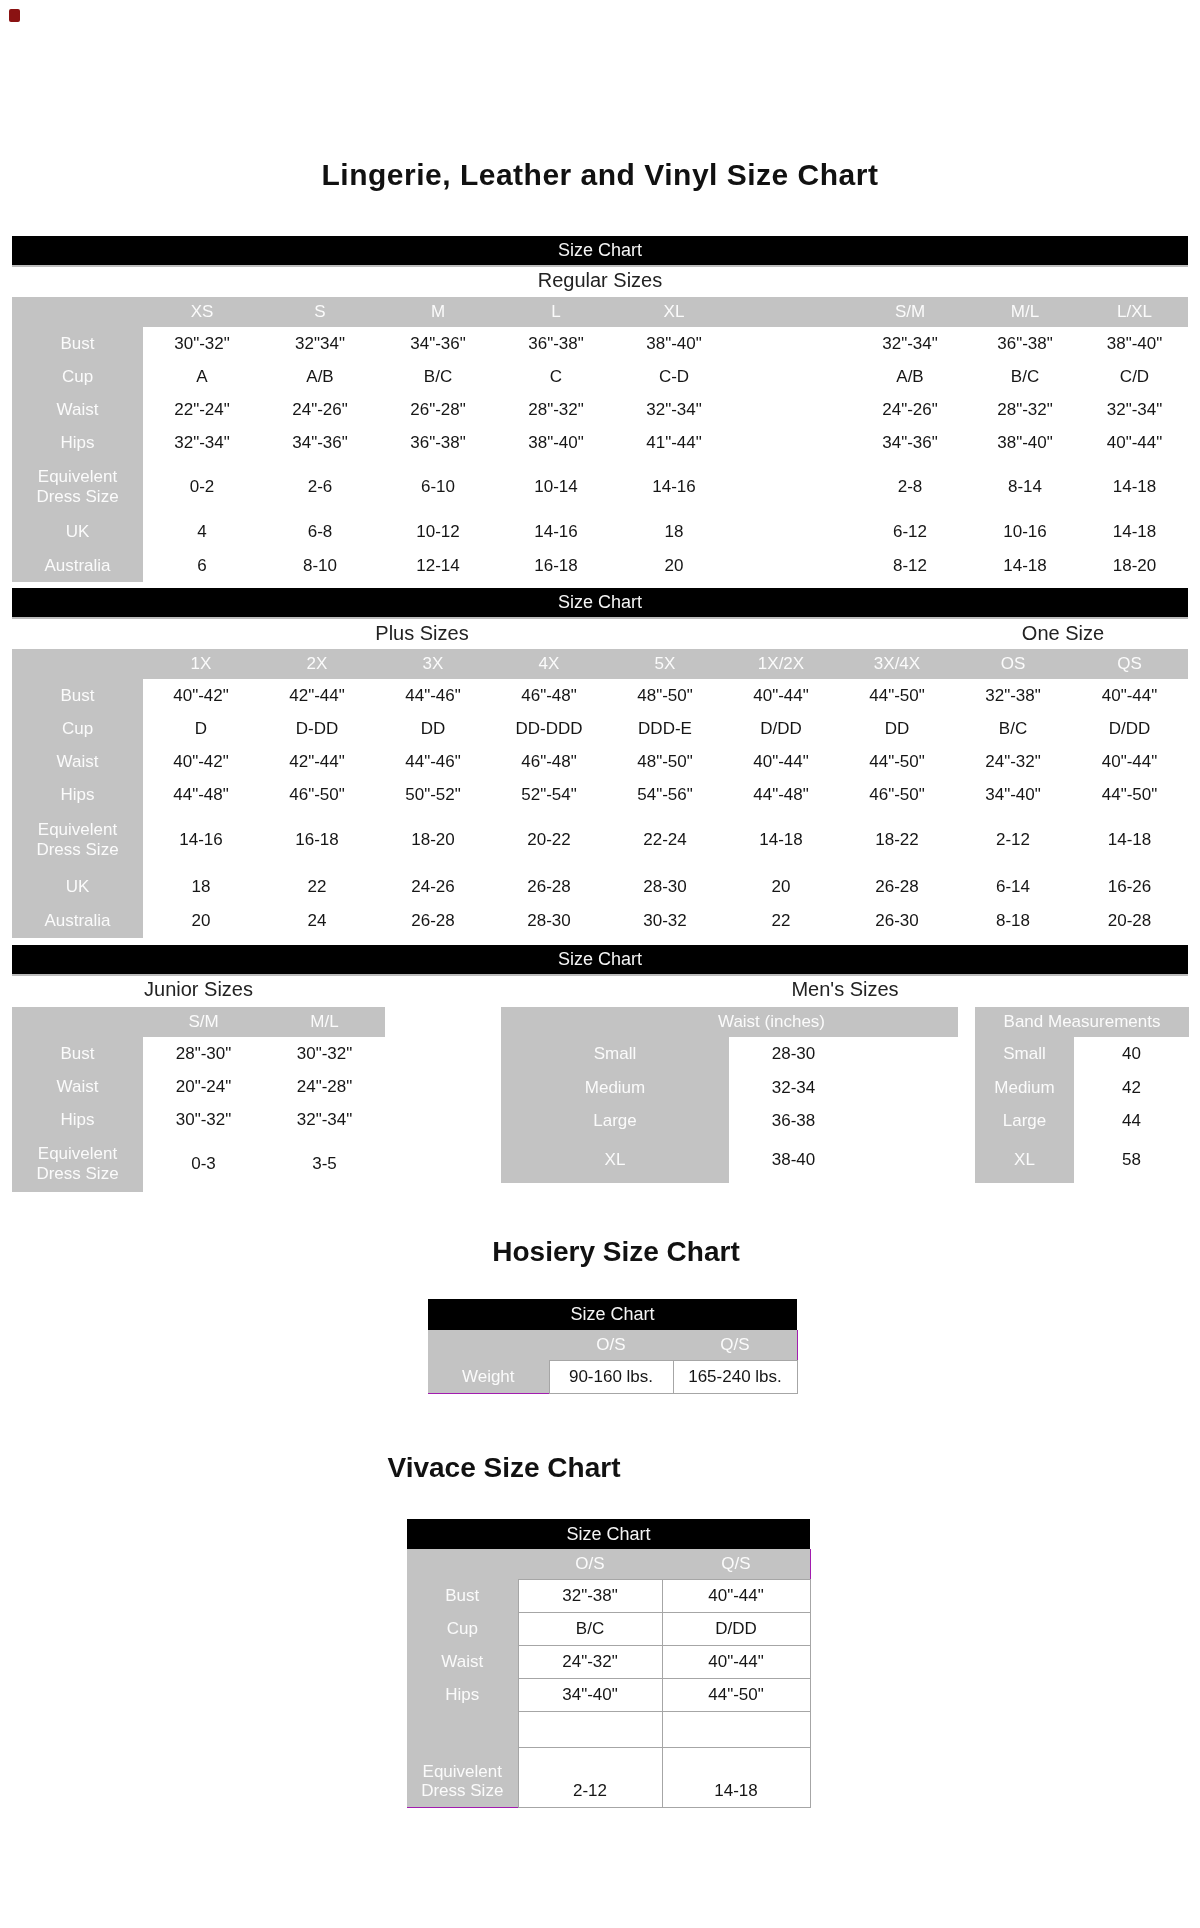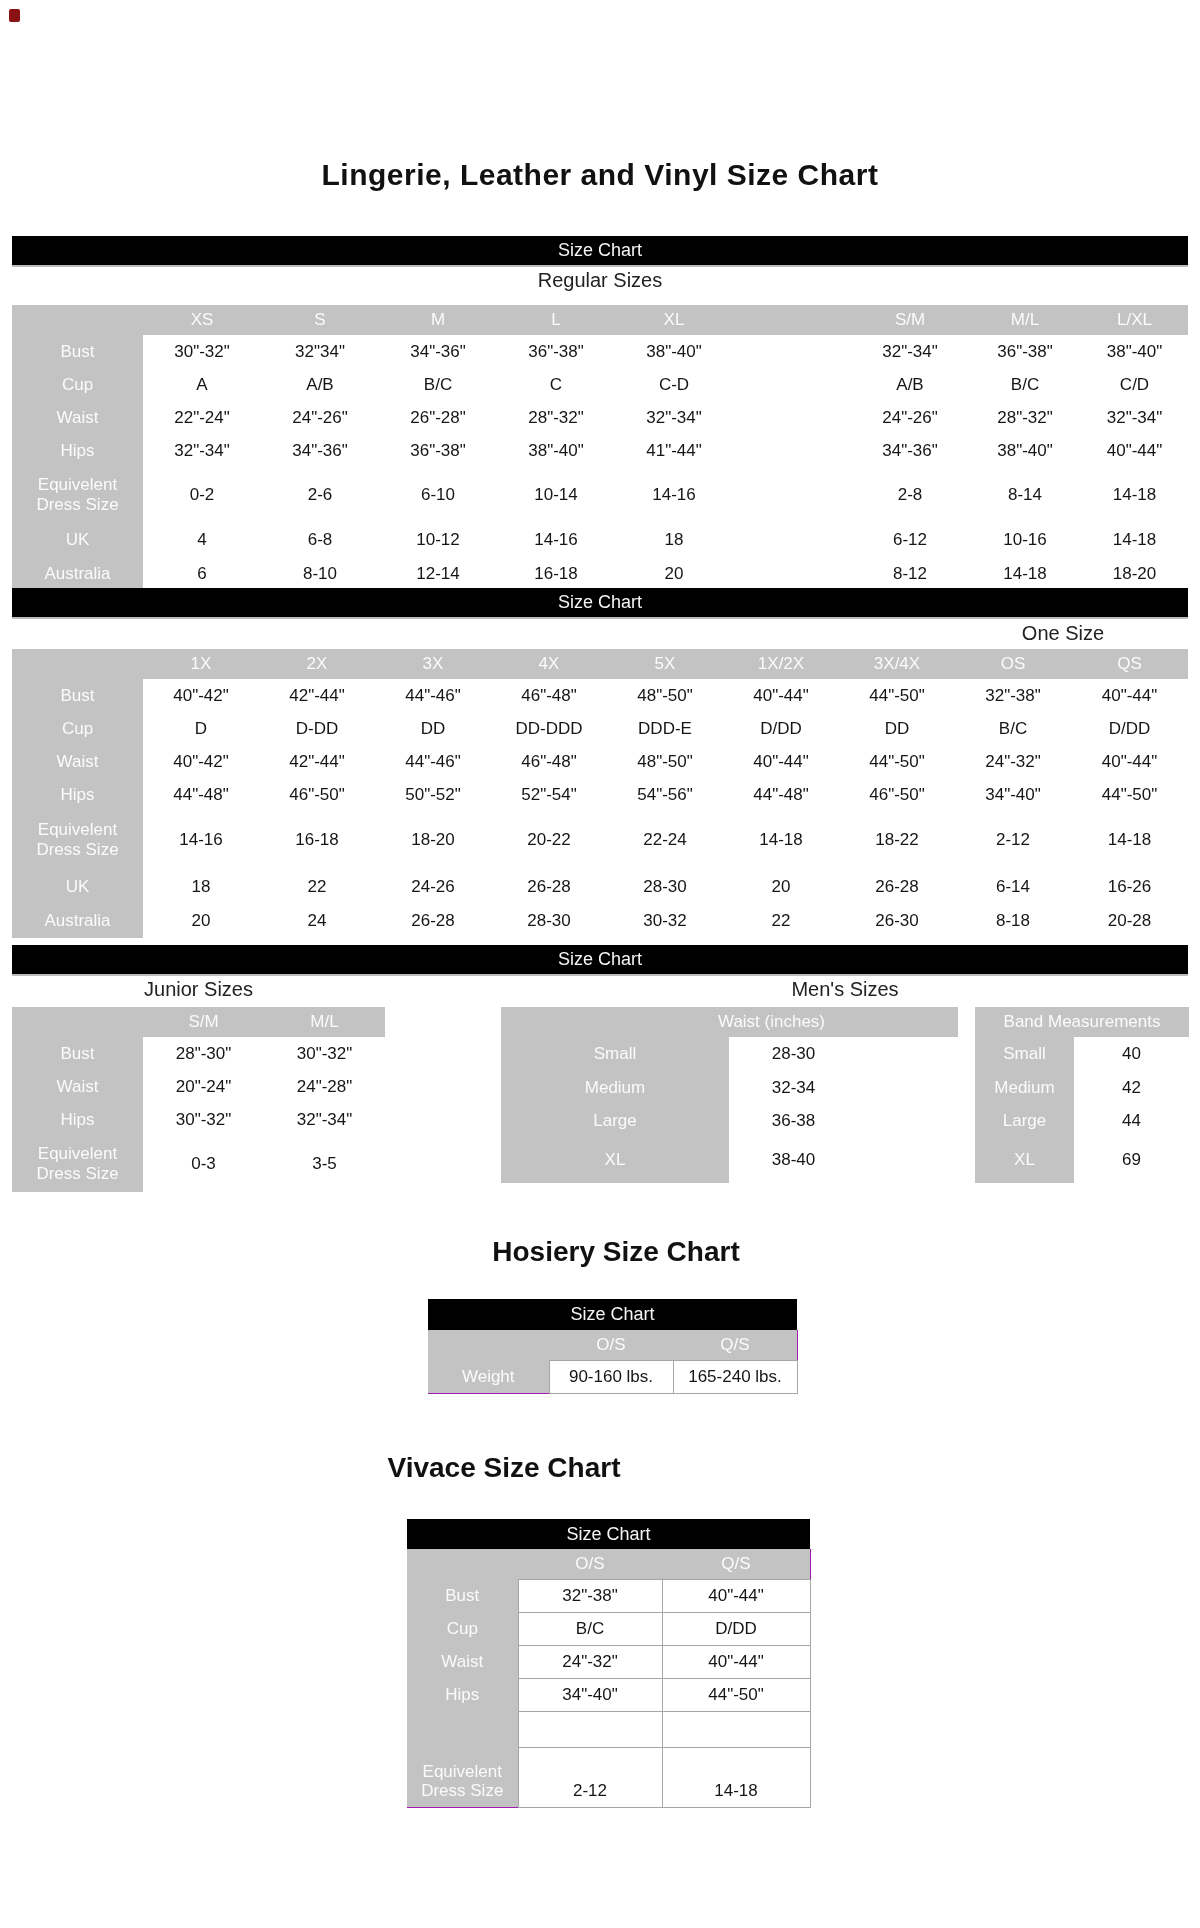--- a/index.html
+++ b/index.html
@@ -96,21 +96,21 @@
 <div class="sheet">
 
   <div class="corner-mark"></div>
 
   <h1 class="main-title">Lingerie, Leather and Vinyl Size Chart</h1>
 
   <div class="bar" style="left:12px;top:236px;width:1176px;height:29px">
     <span>Size Chart</span>
   </div>
   <div class="section-label" style="left:12px;top:266px;width:1176px">Regular Sizes</div>
-  <table class="size-table" id="table-regular" style="left:12px;top:305px;width:1176px">
+  <table class="size-table" id="table-regular" style="left:12px;top:297px;width:1176px">
     <colgroup>
       <col style="width:131px">
         <col style="width:118px">
         <col style="width:118px">
       <col style="width:118px">
         <col style="width:118px">
         <col style="width:118px">
       <col style="width:118px">
         <col style="width:118px">
         <col style="width:112px">
@@ -215,20 +215,21 @@
           <td class="cell">8-12</td>
           <td class="cell">14-18</td>
           <td class="cell">18-20</td>
         </tr>
       </tbody>
     </table>
 
   <div class="bar" style="left:12px;top:588px;width:1176px;height:29px">
     <span>Size Chart</span>
   </div>
+  <div class="section-label" style="left:12px;top:619px;width:820px">Plus Sizes</div>
   <div class="section-label" style="left:938px;top:619px;width:250px">One Size</div>
   <table class="size-table" id="table-plus" style="left:12px;top:649px;width:1176px">
     <colgroup>
       <col style="width:131px">
         <col style="width:116px">
         <col style="width:116px">
       <col style="width:116px">
         <col style="width:116px">
         <col style="width:116px">
       <col style="width:116px">
@@ -431,21 +432,21 @@
         <tr>
           <th class="row-label">Medium</th>
           <td class="cell">42</td>
         </tr>
         <tr>
           <th class="row-label">Large</th>
           <td class="cell">44</td>
         </tr>
         <tr>
           <th class="row-label">XL</th>
-          <td class="cell">69</td>
+          <td class="cell">58</td>
         </tr>
       </tbody>
     </table>
 
   <h2 class="sub-title" style="left:0;top:1236px;width:1200px">Hosiery Size Chart</h2>
   <div class="bar" style="left:428px;top:1299px;width:369px;height:31px">
     <span>Size Chart</span>
   </div>
   <table class="size-table" id="table-hosiery" style="left:428px;top:1330px;width:369px">
     <colgroup>

